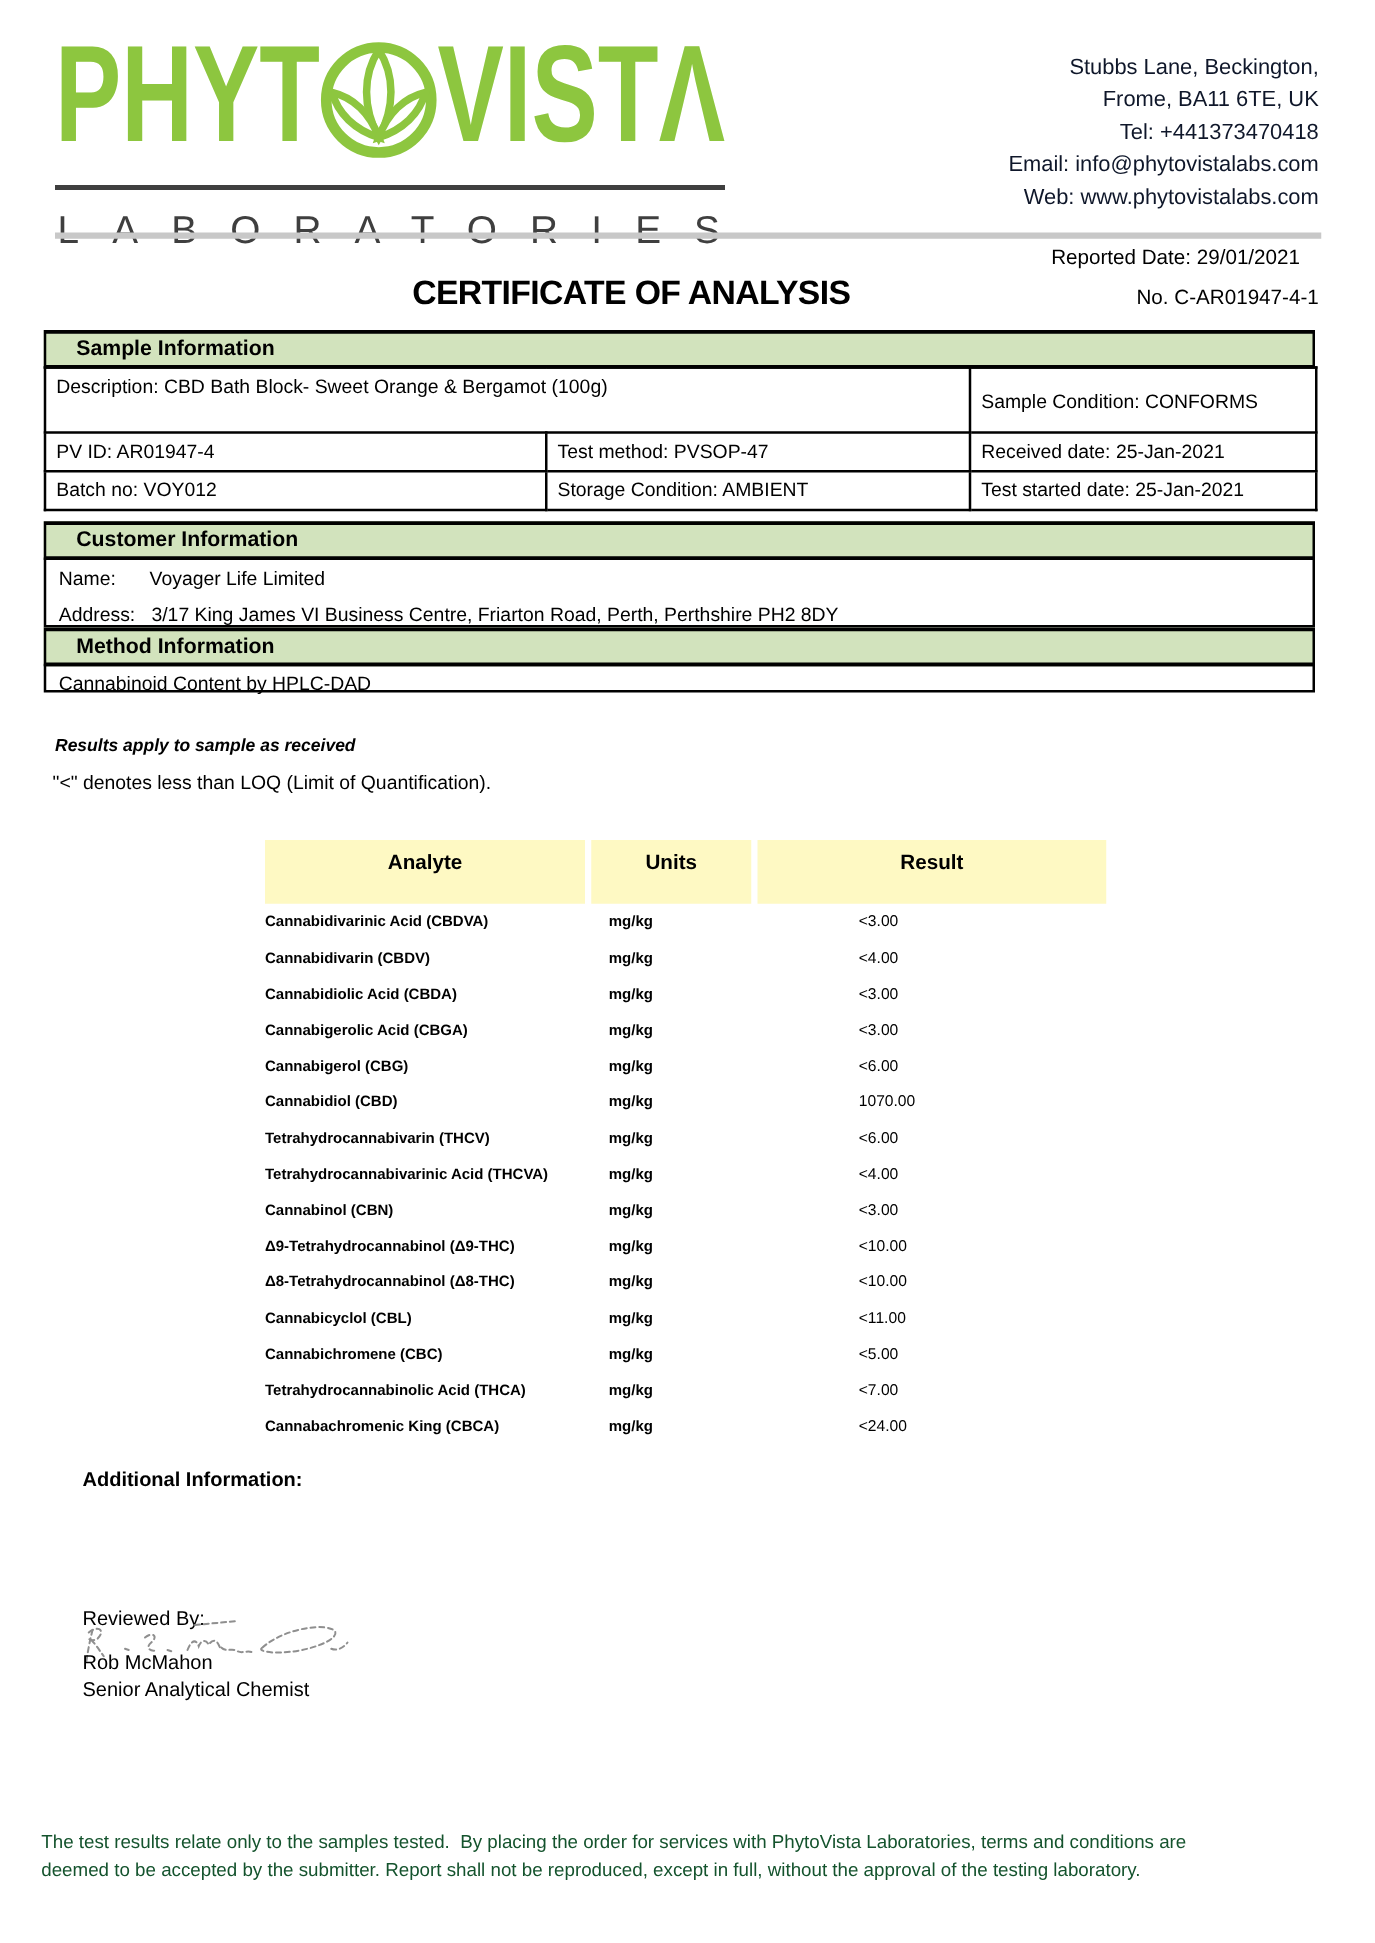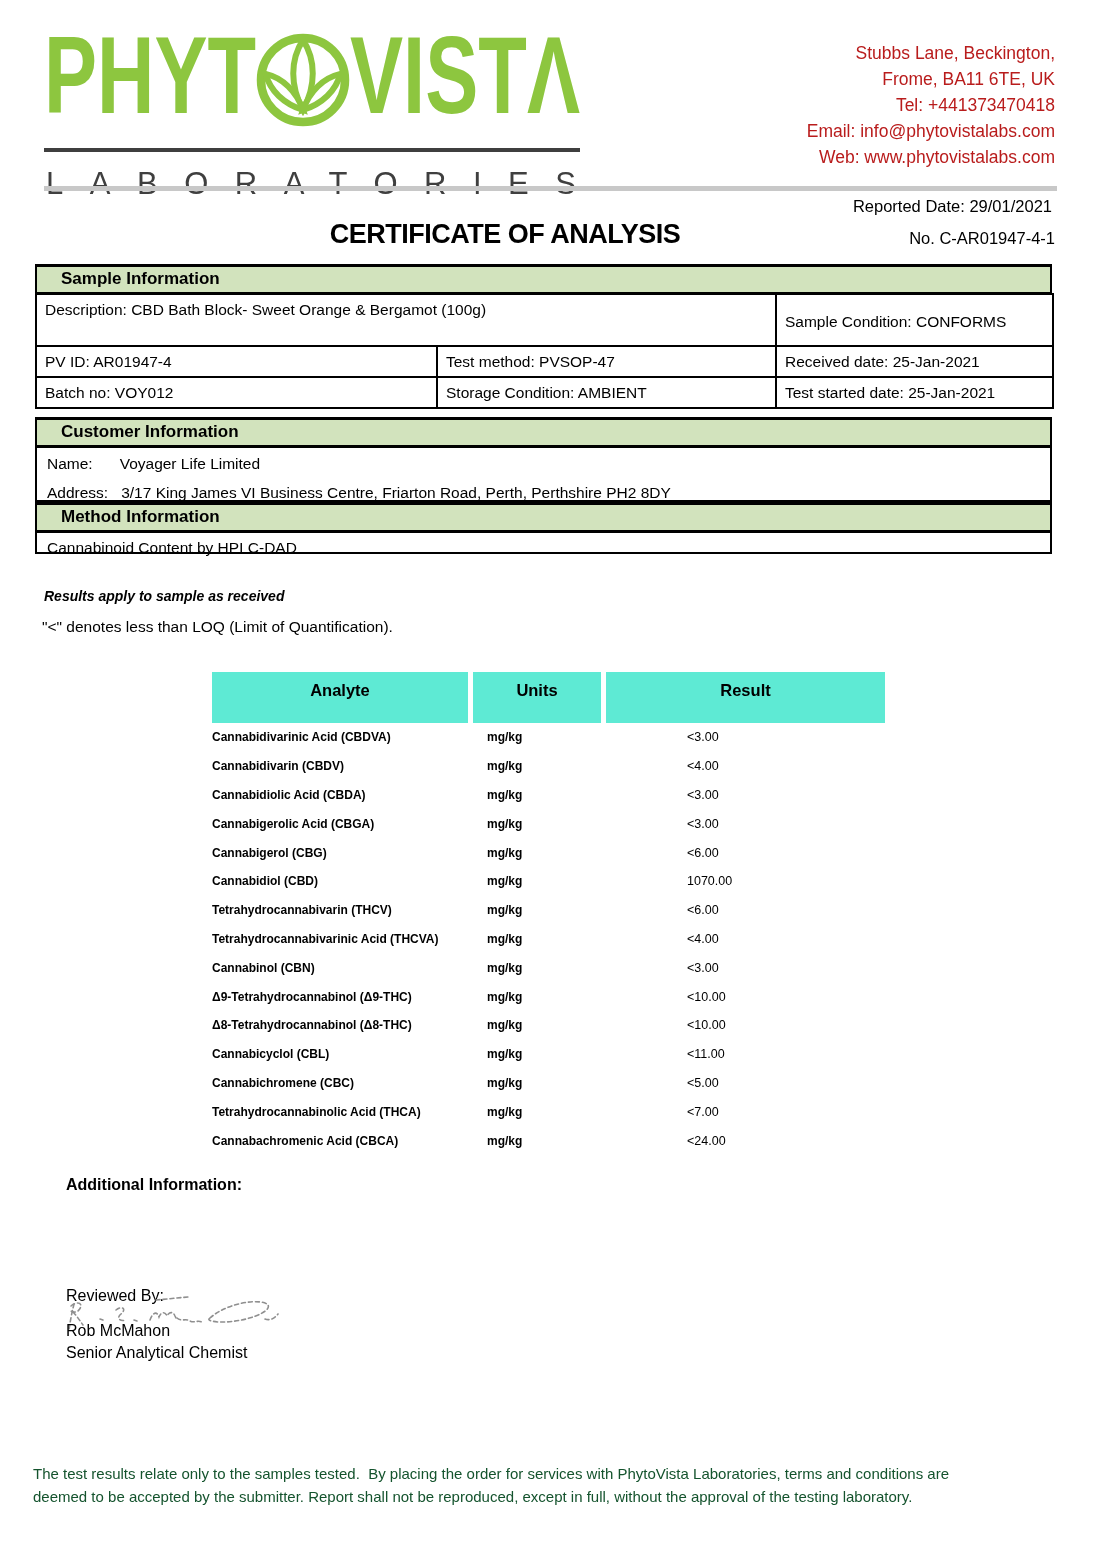--- a/index.html
+++ b/index.html
@@ -3,24 +3,24 @@
 <meta charset="utf-8">
 <style>
   html,body { margin:0; padding:0; background:#fff; }
   .page {
     position:relative; width:1100px; height:1554px; background:#ffffff;
     font-family:"Liberation Sans", sans-serif; color:#000; overflow:hidden;
   }
 
   
   .logo-svg { position:absolute; left:44px; top:28px; }
-  .contact { position:absolute; right:45px; top:40px; text-align:right; font-size:17.5px; line-height:26px; color:#b91c1c; }
+  .contact { position:absolute; right:45px; top:40px; text-align:right; font-size:17.5px; line-height:26px; color:#0f172a; }
   .hdr-divider { position:absolute; left:44px; top:186px; width:1013px; height:5px; background:#c8c8c8; }
 
-  .reported-date { position:absolute; right:48px; top:197px; font-size:16.5px;text-align:center; }
+  .reported-date { position:absolute; right:60px; top:197px; font-size:16.5px;text-align:center; }
   .doc-number   { position:absolute; right:45px; top:229px; font-size:16.5px; }
   .coa-title    { position:absolute; left:505px; top:219px; transform:translateX(-50%);
                   font-size:27px; font-weight:bold; letter-spacing:-0.5px; white-space:nowrap; }
 
   
   .info-wrap { position:absolute; left:35px; top:264px; width:1017px; }
   .bar {
     background:#d2e3bd; border:2px solid #000; border-top-width:3px; border-bottom-width:3px;
     font-weight:bold; font-size:17px; padding:2px 0 3px 24px; box-sizing:border-box;
   }
@@ -35,21 +35,21 @@
   .method-box { border:2px solid #000; margin-top:-2px; height:23px; box-sizing:border-box; font-size:15.5px; padding:6px 10px 0; }
   .cust-bar { margin-top:8px; }
 
   
   .note1 { position:absolute; left:44px; top:588px; font-size:14px; font-weight:bold; font-style:italic; }
   .note2 { position:absolute; left:42px; top:618px; font-size:15.5px; }
 
   
   .results { position:absolute; left:212px; top:672px; width:675px; }
   .r-head { display:flex; }
-  .r-head .h { background:#5eead4; height:51px; box-sizing:border-box; padding-top:9px; text-align:center;
+  .r-head .h { background:#fef9c3; height:51px; box-sizing:border-box; padding-top:9px; text-align:center;
                font-weight:bold; font-size:16.5px; }
   .h-analyte { width:256px; margin-right:5px; }
   .h-units   { width:128px; margin-right:5px; }
   .h-result  { width:279px; }
   .r-body { margin-top:0; }
   .r-row { display:flex; height:28.8px; align-items:center; }
   .r-analyte { width:261px; font-weight:bold; font-size:12px; }
   .r-units   { width:133px; box-sizing:border-box; padding-left:14px; font-weight:bold; font-size:12px; }
   .r-result  { font-size:12.5px; padding-left:81px; }
 
@@ -206,21 +206,21 @@
           <div class="r-analyte">Cannabichromene (CBC)</div>
           <div class="r-units">mg/kg</div>
           <div class="r-result">&lt;5.00</div>
         </div>
         <div class="r-row">
           <div class="r-analyte">Tetrahydrocannabinolic Acid (THCA)</div>
           <div class="r-units">mg/kg</div>
           <div class="r-result">&lt;7.00</div>
         </div>
         <div class="r-row">
-          <div class="r-analyte">Cannabachromenic Acid (CBCA)</div>
+          <div class="r-analyte">Cannabachromenic King (CBCA)</div>
           <div class="r-units">mg/kg</div>
           <div class="r-result">&lt;24.00</div>
         </div>
       </div>
   </div>
 
   <div class="addl-info">Additional Information:</div>
   <div class="reviewed-by">Reviewed By:</div>
 
   <svg class="signature" width="220" height="46" viewBox="0 0 220 46">

